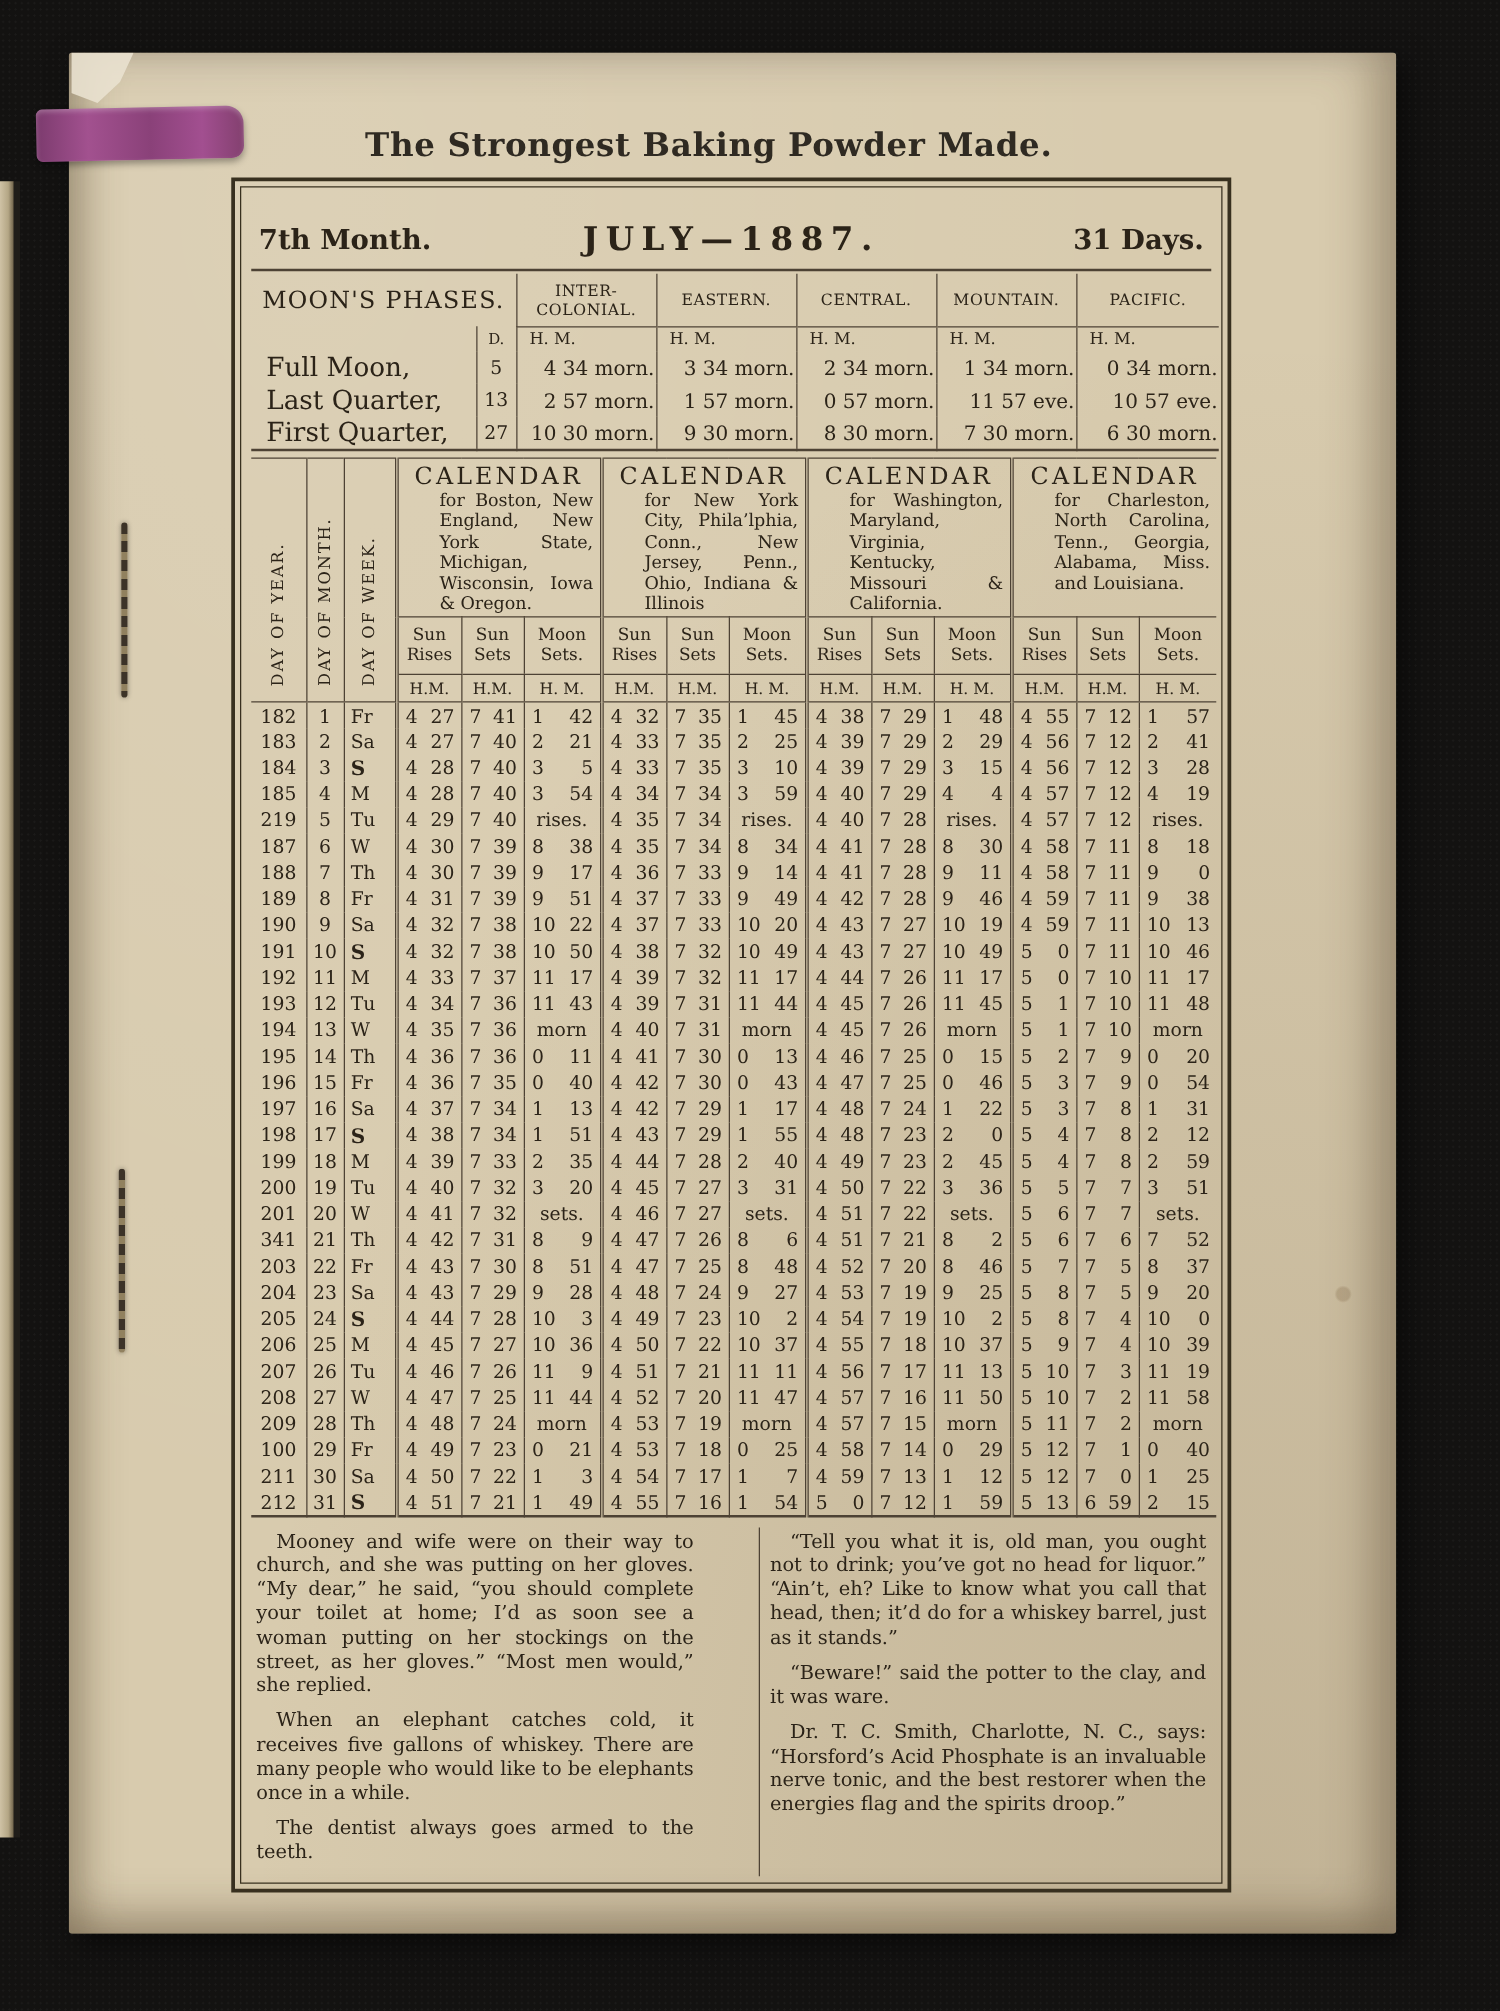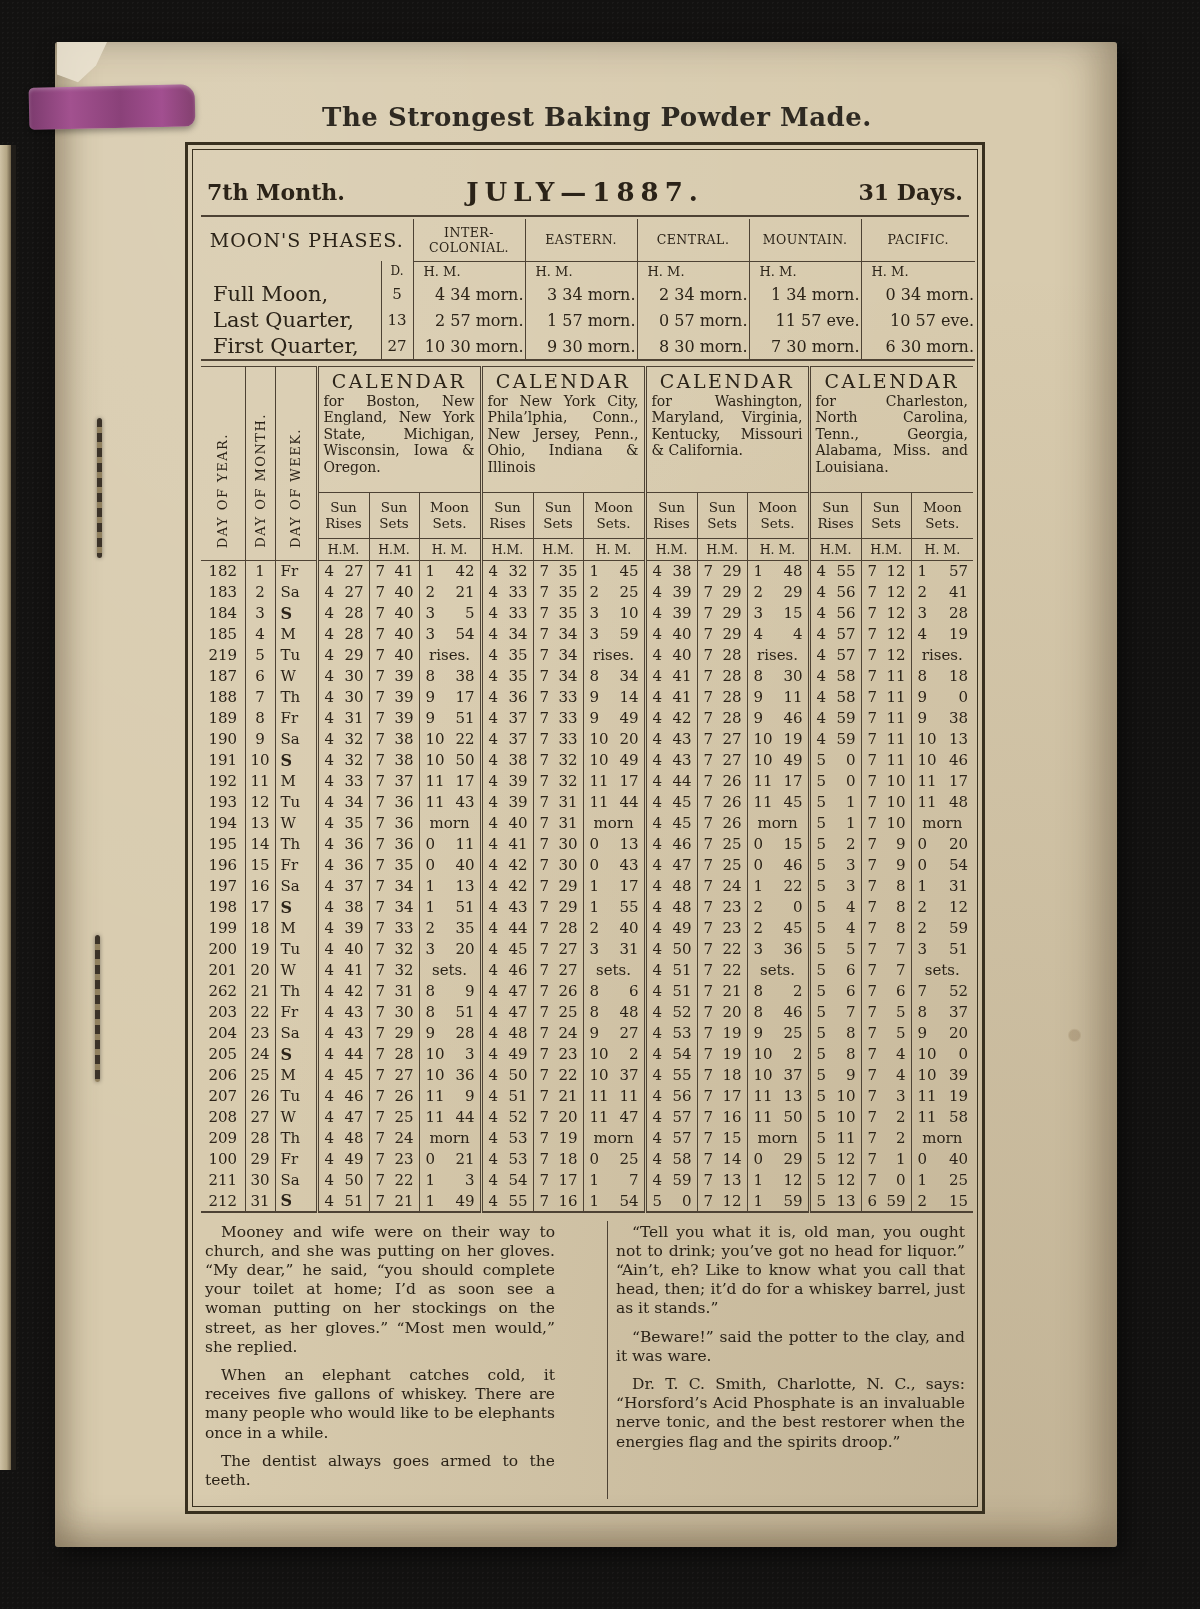--- a/index.html
+++ b/index.html
@@ -52,21 +52,21 @@
   }
   .stitch{
     position:absolute;width:5px;border-radius:3px;
     background:repeating-linear-gradient(180deg,#3c3328 0 9px,#91815f 9px 15px);
     box-shadow:0 0 4px rgba(0,0,0,.4);
   }
   .stitch-1{left:42px;top:376px;height:140px;}
   .stitch-2{left:40px;top:893px;height:147px;}
 
   .header-ad{
-    position:absolute;left:142px;top:60px;width:800px;
+    position:absolute;left:112px;top:60px;width:800px;
     text-align:center;font-size:26px;font-weight:600;letter-spacing:.5px;
     color:#2f2a22;
   }
 
   .frame{
     position:absolute;left:130px;top:100px;width:800px;height:1372px;
     border:3px solid #38301f;padding:4px;
   }
   .frame-inner{
     width:100%;height:100%;border:1px solid #38301f;
@@ -101,21 +101,21 @@
   .cal-table .bl{border-left:1px solid var(--line);}
   .cal-table .grp{border-left:3px double var(--line);}
   .cal-table th.rot{vertical-align:bottom;border-bottom:1.5px solid var(--line);border-left:1px solid var(--line);padding-bottom:8px;}
   .cal-table th.rot:first-child{border-left:none;}
   .cal-table th.rot span{
     writing-mode:vertical-rl;transform:rotate(180deg);
     font-size:13px;letter-spacing:1.5px;white-space:nowrap;display:inline-block;
   }
   .cal-table .grp-head{height:126px;vertical-align:top;border-bottom:1px solid var(--line);padding:3px 5px 2px;}
   .grp-title{font-size:19px;letter-spacing:2.5px;text-align:center;margin-bottom:1px;}
-  .grp-desc{font-size:14px;line-height:1.17;text-align:justify;}
+  .grp-desc{font-size:14px;line-height:1.17;text-align:justify;margin-left:28px;}
   .cal-table .sub{height:46px;font-size:13.5px;line-height:1.15;text-align:center;vertical-align:middle;border-bottom:1px solid var(--line);padding:2px;}
   .cal-table .hm{height:22px;font-size:12.5px;text-align:center;border-bottom:1.5px solid var(--line);}
   .cal-table td{height:21px;padding:0;font-size:15px;}
   .cal-table .doy{text-align:center;}
   .cal-table .dom{text-align:center;}
   .cal-table .dow{text-align:left;padding-left:5px;}
   .cal-table .dow.sun{font-weight:bold;font-size:16px;}
   .tc{display:flex;justify-content:space-between;padding:0 5px 0 6px;}
   .tc.one{justify-content:center;padding:0 2px;}
 
@@ -1797,21 +1797,21 @@
                   <span>7</span>
                 </div>
               </td>
               <td class="bl">
                 <div class="tc one">
                   <span>sets.</span>
                 </div>
               </td>
             </tr>
             <tr>
-              <td class="doy">262</td>
+              <td class="doy">341</td>
               <td class="dom bl">21</td>
               <td class="dow bl">Th</td>
               <td class="grp">
                 <div class="tc">
                   <span>4</span>
                   <span>42</span>
                 </div>
               </td>
               <td class="bl">
                 <div class="tc">

